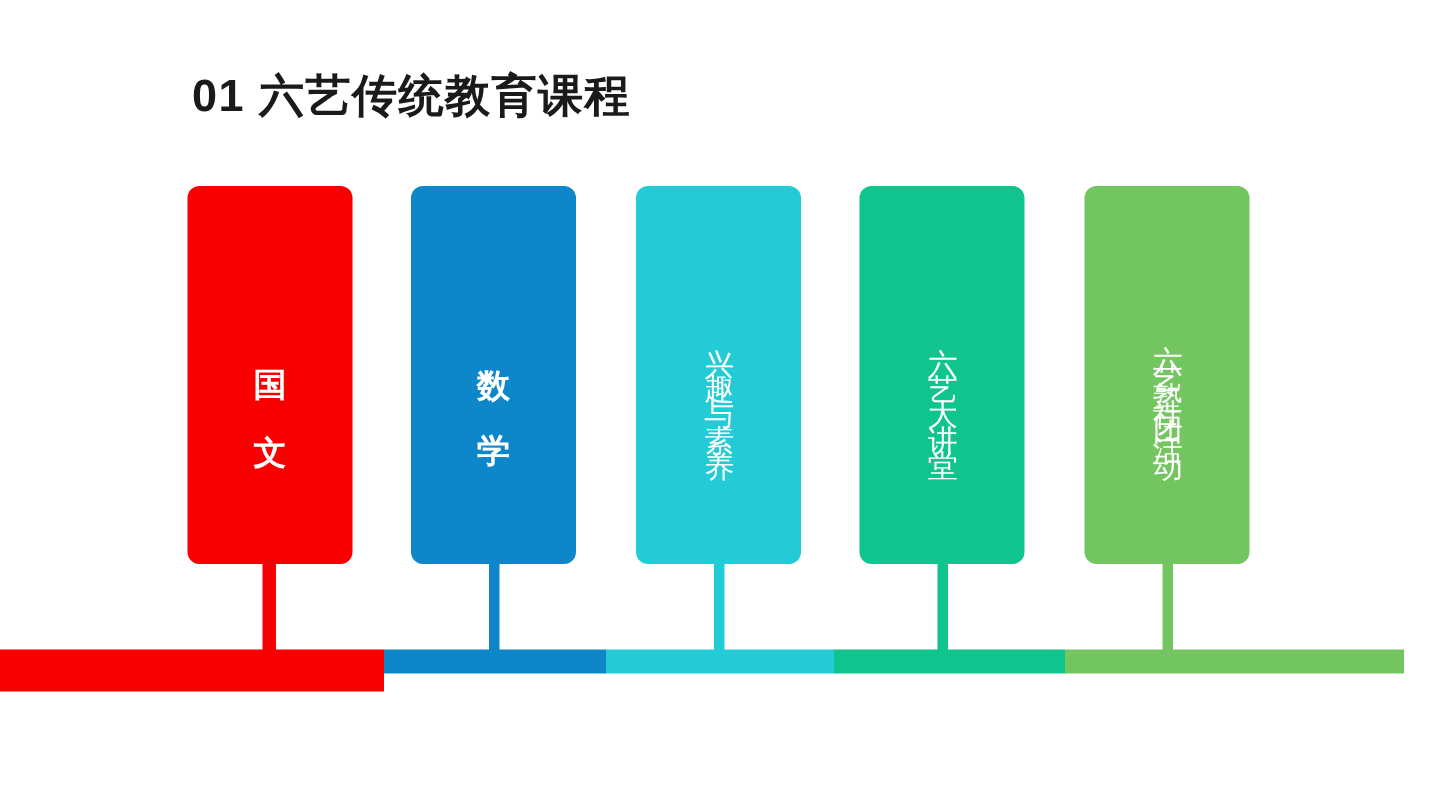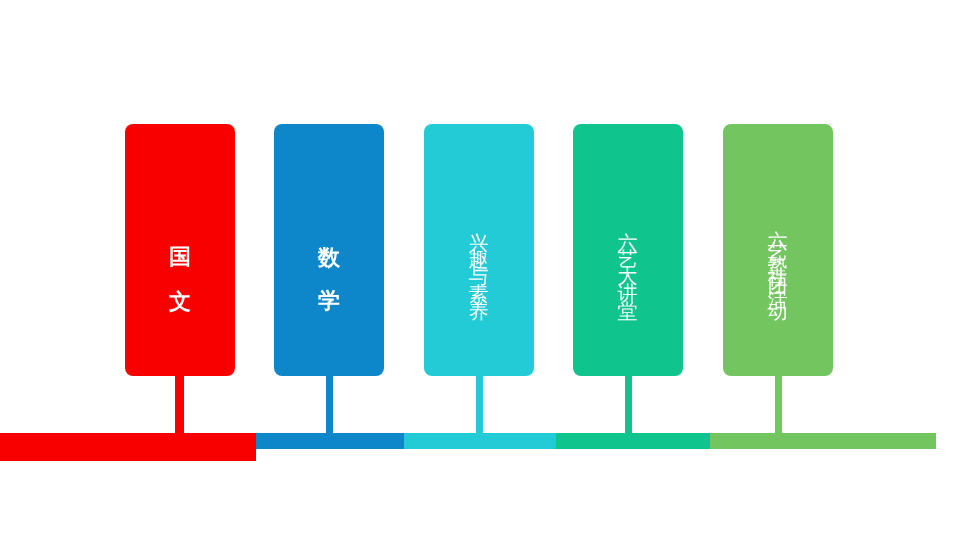--- a/index.html
+++ b/index.html
@@ -80,20 +80,21 @@
   .seg-1 { left: 256px; width: 148px; height: 16px; }
   .seg-2 { left: 404px; width: 152px; height: 16px; }
   .seg-3 { left: 556px; width: 154px; height: 16px; }
   .seg-4 { left: 710px; width: 226px; height: 16px; }
 </style>
 </head>
 <body>
 
 <div class="slide">
 
+  <h1 class="title">01 六艺传统教育课程</h1>
 
   <div class="card card-0" style="background-color: rgb(248, 0, 0);">
     <span class="card-label label-2">国文</span>
   </div>
 
   <div class="card card-1" style="background-color: rgb(13, 135, 201);">
     <span class="card-label label-2">数学</span>
   </div>
 
   <div class="card card-2" style="background-color: rgb(34, 203, 214);">

